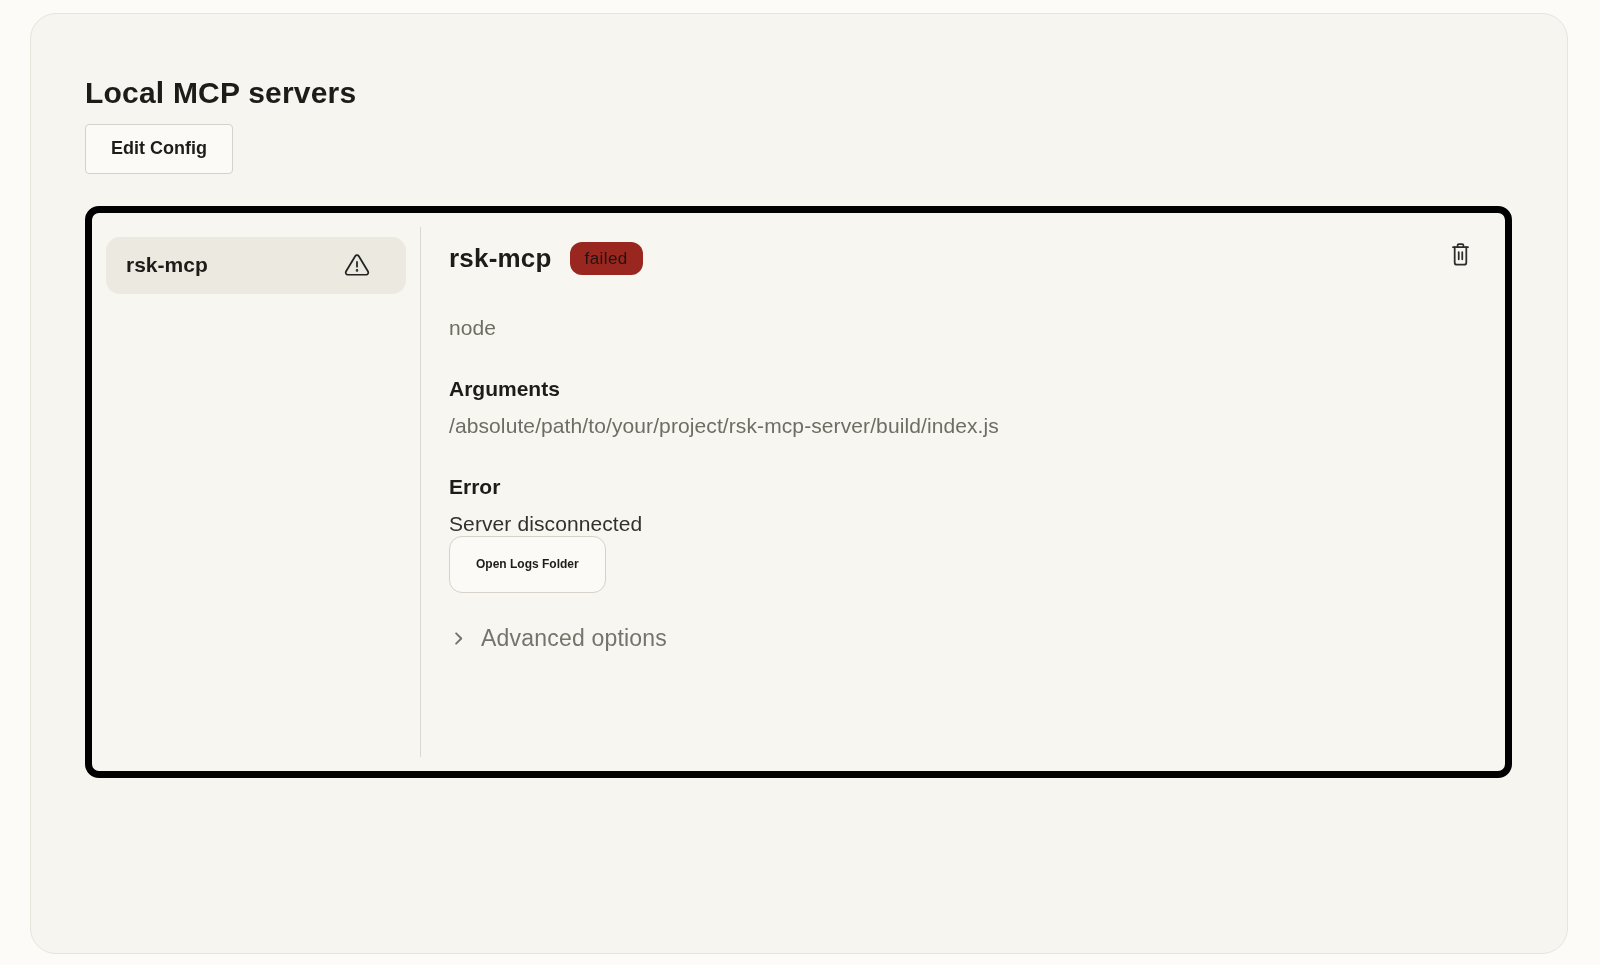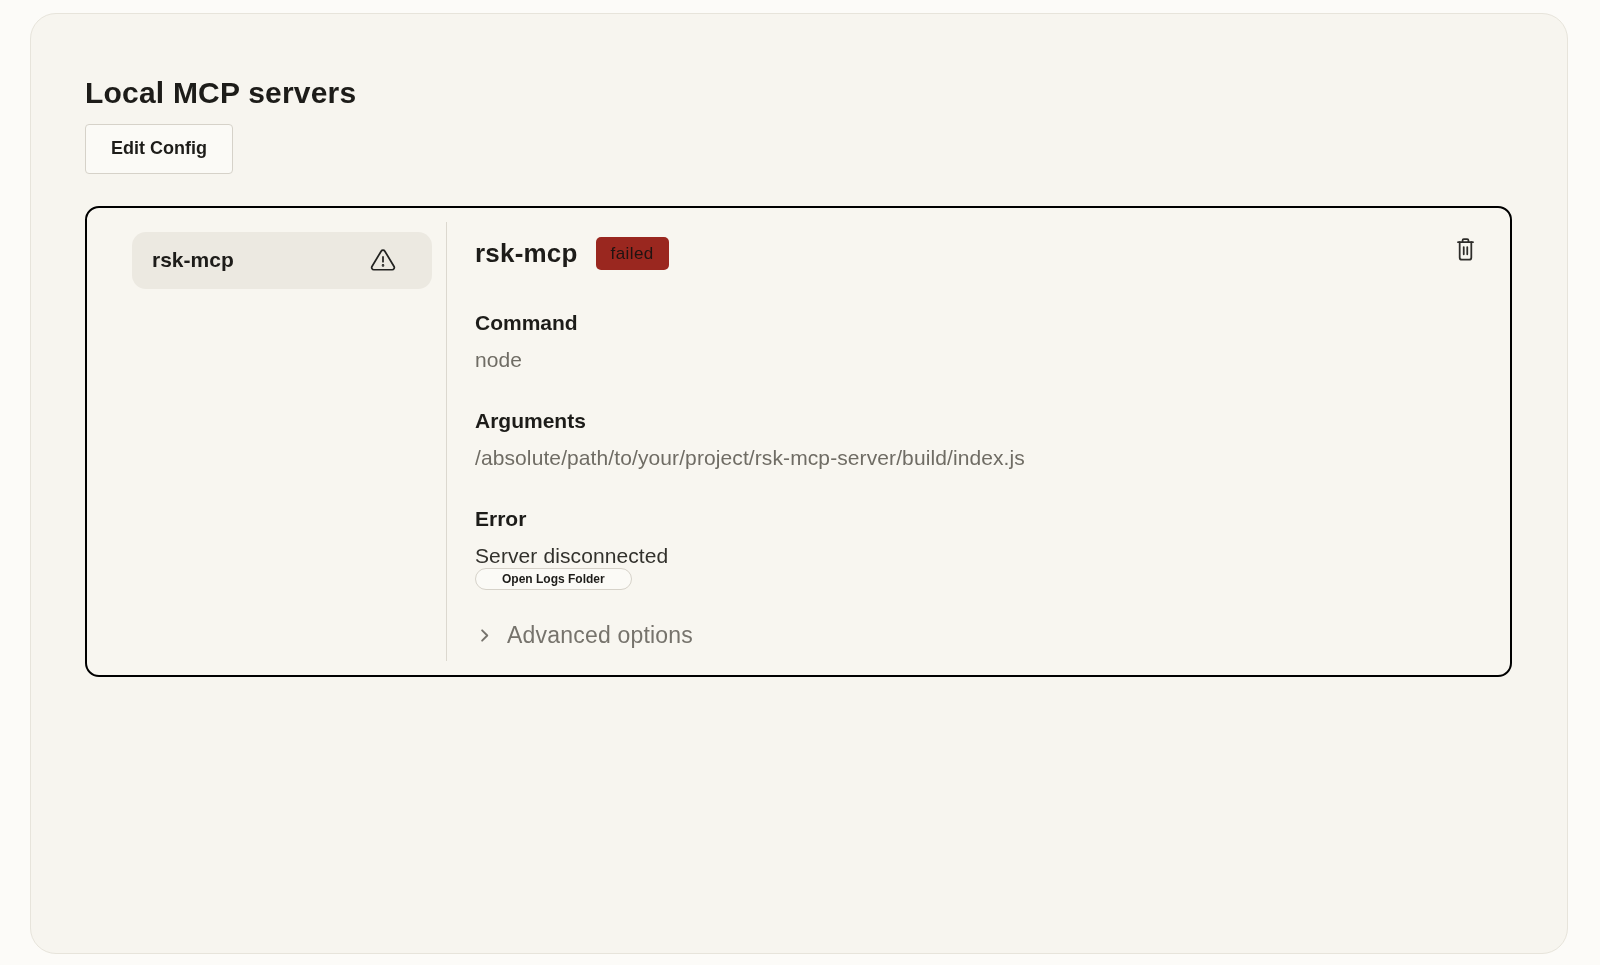--- a/index.html
+++ b/index.html
@@ -61,25 +61,24 @@
 
   .edit-config-btn {
     height: 50px;
     font-size: 18px;
     margin: 0 0 32px 0;
   }
 
   .server-panel {
     display: flex;
     width: 1427px;
-    height: 471px;
-    border: 2px solid #000000;
+    height: 572px;
+    border: 7px solid #000000;
     border-radius: 14px;
     background: #F8F6F0;
-    padding-left: 31px;
   }
 
   .server-list {
     width: 328px;
     flex: none;
     padding: 24px 14px;
   }
 
   .server-list-item {
     display: flex;
@@ -130,21 +129,21 @@
     letter-spacing: 0.2px;
     color: #1D1C19;
   }
 
   .status-badge {
     display: inline-flex;
     align-items: center;
     margin-left: 18px;
     height: 33px;
     padding: 0 15px;
-    border-radius: 5px;
+    border-radius: 12px;
     background: #9A271F;
     color: #201311;
     font-size: 17px;
     font-weight: 500;
     letter-spacing: 0.4px;
   }
 
   .trash-btn {
     margin-left: auto;
     background: none;
@@ -234,21 +233,20 @@
               <path d="M9.2 6V4.1a1.2 1.2 0 0 1 1.2-1.2h3.2a1.2 1.2 0 0 1 1.2 1.2V6"></path>
               <path d="M6.4 6v14.6a2.2 2.2 0 0 0 2.2 2.2h6.8a2.2 2.2 0 0 0 2.2-2.2V6"></path>
               <line x1="10.3" y1="10.6" x2="10.3" y2="17.6"></line>
               <line x1="13.7" y1="10.6" x2="13.7" y2="17.6"></line>
             </svg>
           </span>
         </button>
       </div>
 
       <div class="field">
-        <p class="field-label">Command</p>
         <p class="field-value">node</p>
       </div>
 
       <div class="field">
         <p class="field-label">Arguments</p>
         <p class="field-value">/absolute/path/to/your/project/rsk-mcp-server/build/index.js</p>
       </div>
 
       <div class="field">
         <p class="field-label">Error</p>

